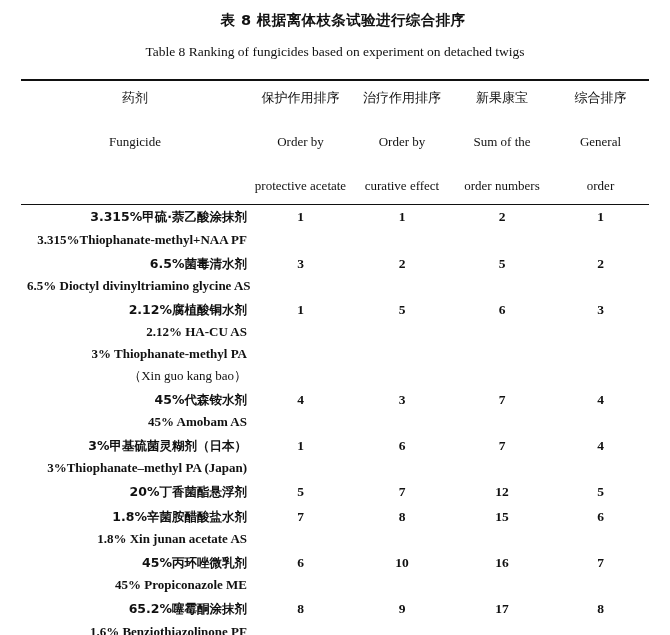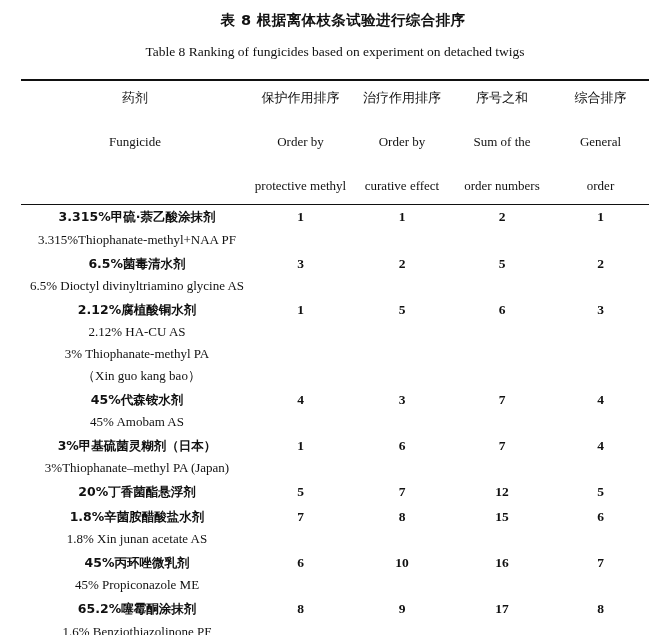--- a/index.html
+++ b/index.html
@@ -81,31 +81,32 @@
   th.c1 { width: 103px; }
   th.c2 { width: 100px; }
   th.c3 { width: 100px; }
   th.c4 { width: 97px; }
 
   td.name {
     font-size: 13px;
     padding: 2px 2px 2px 6px;
     line-height: 1.52;
     vertical-align: top;
-    text-align: center;
+    text-align: right;
     white-space: nowrap;
   }
   td.name .cn {
     font-family: "DejaVu Sans", "Liberation Sans", sans-serif;
     font-weight: 600;
     font-size: 12.5px;
   }
   td.name .en {
     font-family: "Liberation Serif", "DejaVu Serif", serif;
     font-size: 13px;
+    font-weight: bold;
   }
   td.name .paren {
     font-family: "Liberation Serif", "DejaVu Serif", serif;
     font-size: 13px;
     padding-left: 9px;
     display: inline-block;
   }
   td.num {
     text-align: center;
     font-size: 13.5px;
@@ -140,29 +141,29 @@
         </tr>
         <tr>
           <th class="hd hd-name">
             <div class="cn">药剂</div>
             <div class="en">Fungicide</div>
             <div class="en"></div>
           </th>
           <th class="hd c1">
             <div class="cn">保护作用排序</div>
             <div class="en">Order by</div>
-            <div class="en">protective methyl</div>
+            <div class="en">protective acetate</div>
           </th>
           <th class="hd c2">
             <div class="cn">治疗作用排序</div>
             <div class="en">Order by</div>
             <div class="en">curative effect</div>
           </th>
           <th class="hd c3">
-            <div class="cn">序号之和</div>
+            <div class="cn">新果康宝</div>
             <div class="en">Sum of the</div>
             <div class="en">order numbers</div>
           </th>
           <th class="hd c4">
             <div class="cn">综合排序</div>
             <div class="en">General</div>
             <div class="en">order</div>
           </th>
         </tr>
         <tr class="rule-mid">

